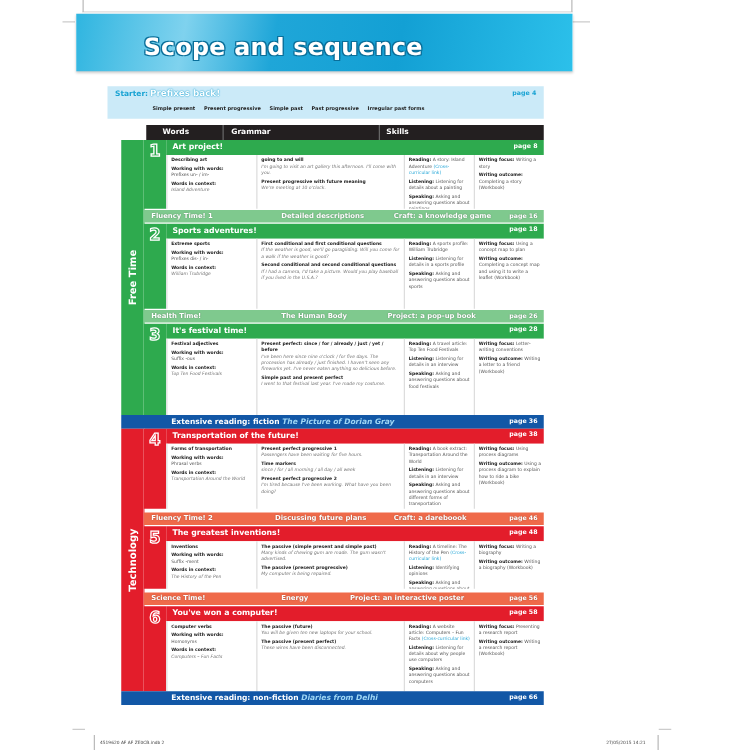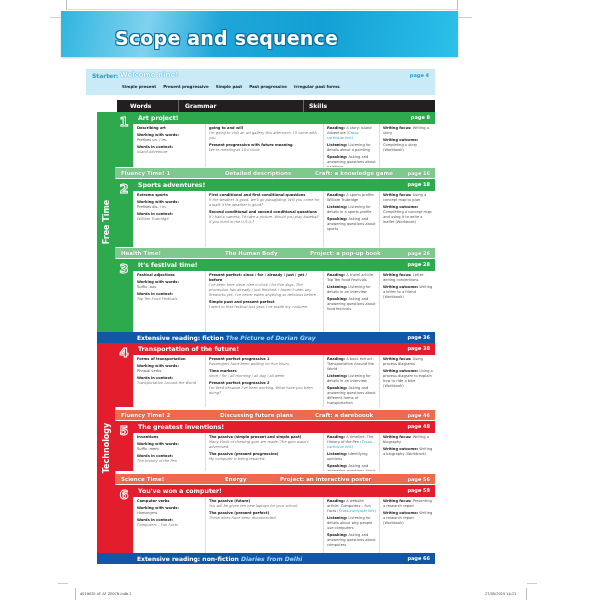--- a/index.html
+++ b/index.html
@@ -48,21 +48,21 @@
 <div class="page">
   <div class="crop-top"></div>
   <div class="crop-line" style="left:50px;top:17px;width:10px"></div>
   <div class="crop-line" style="left:458px;top:17px;width:14px"></div>
 
   <div class="banner"></div>
   <div class="banner-title">Scope and sequence</div>
 
   <div class="starter">
     <span class="lbl">Starter:</span>
-    <span class="ttl">Welcome nine!</span>
+    <span class="ttl">Prefixes back!</span>
     <span class="pg">page 4</span>
     <div class="topics">
       <span>Simple present</span>
       <span>Present progressive</span>
       <span>Simple past</span>
       <span>Past progressive</span>
       <span>Irregular past forms</span>
     </div>
   </div>
 

